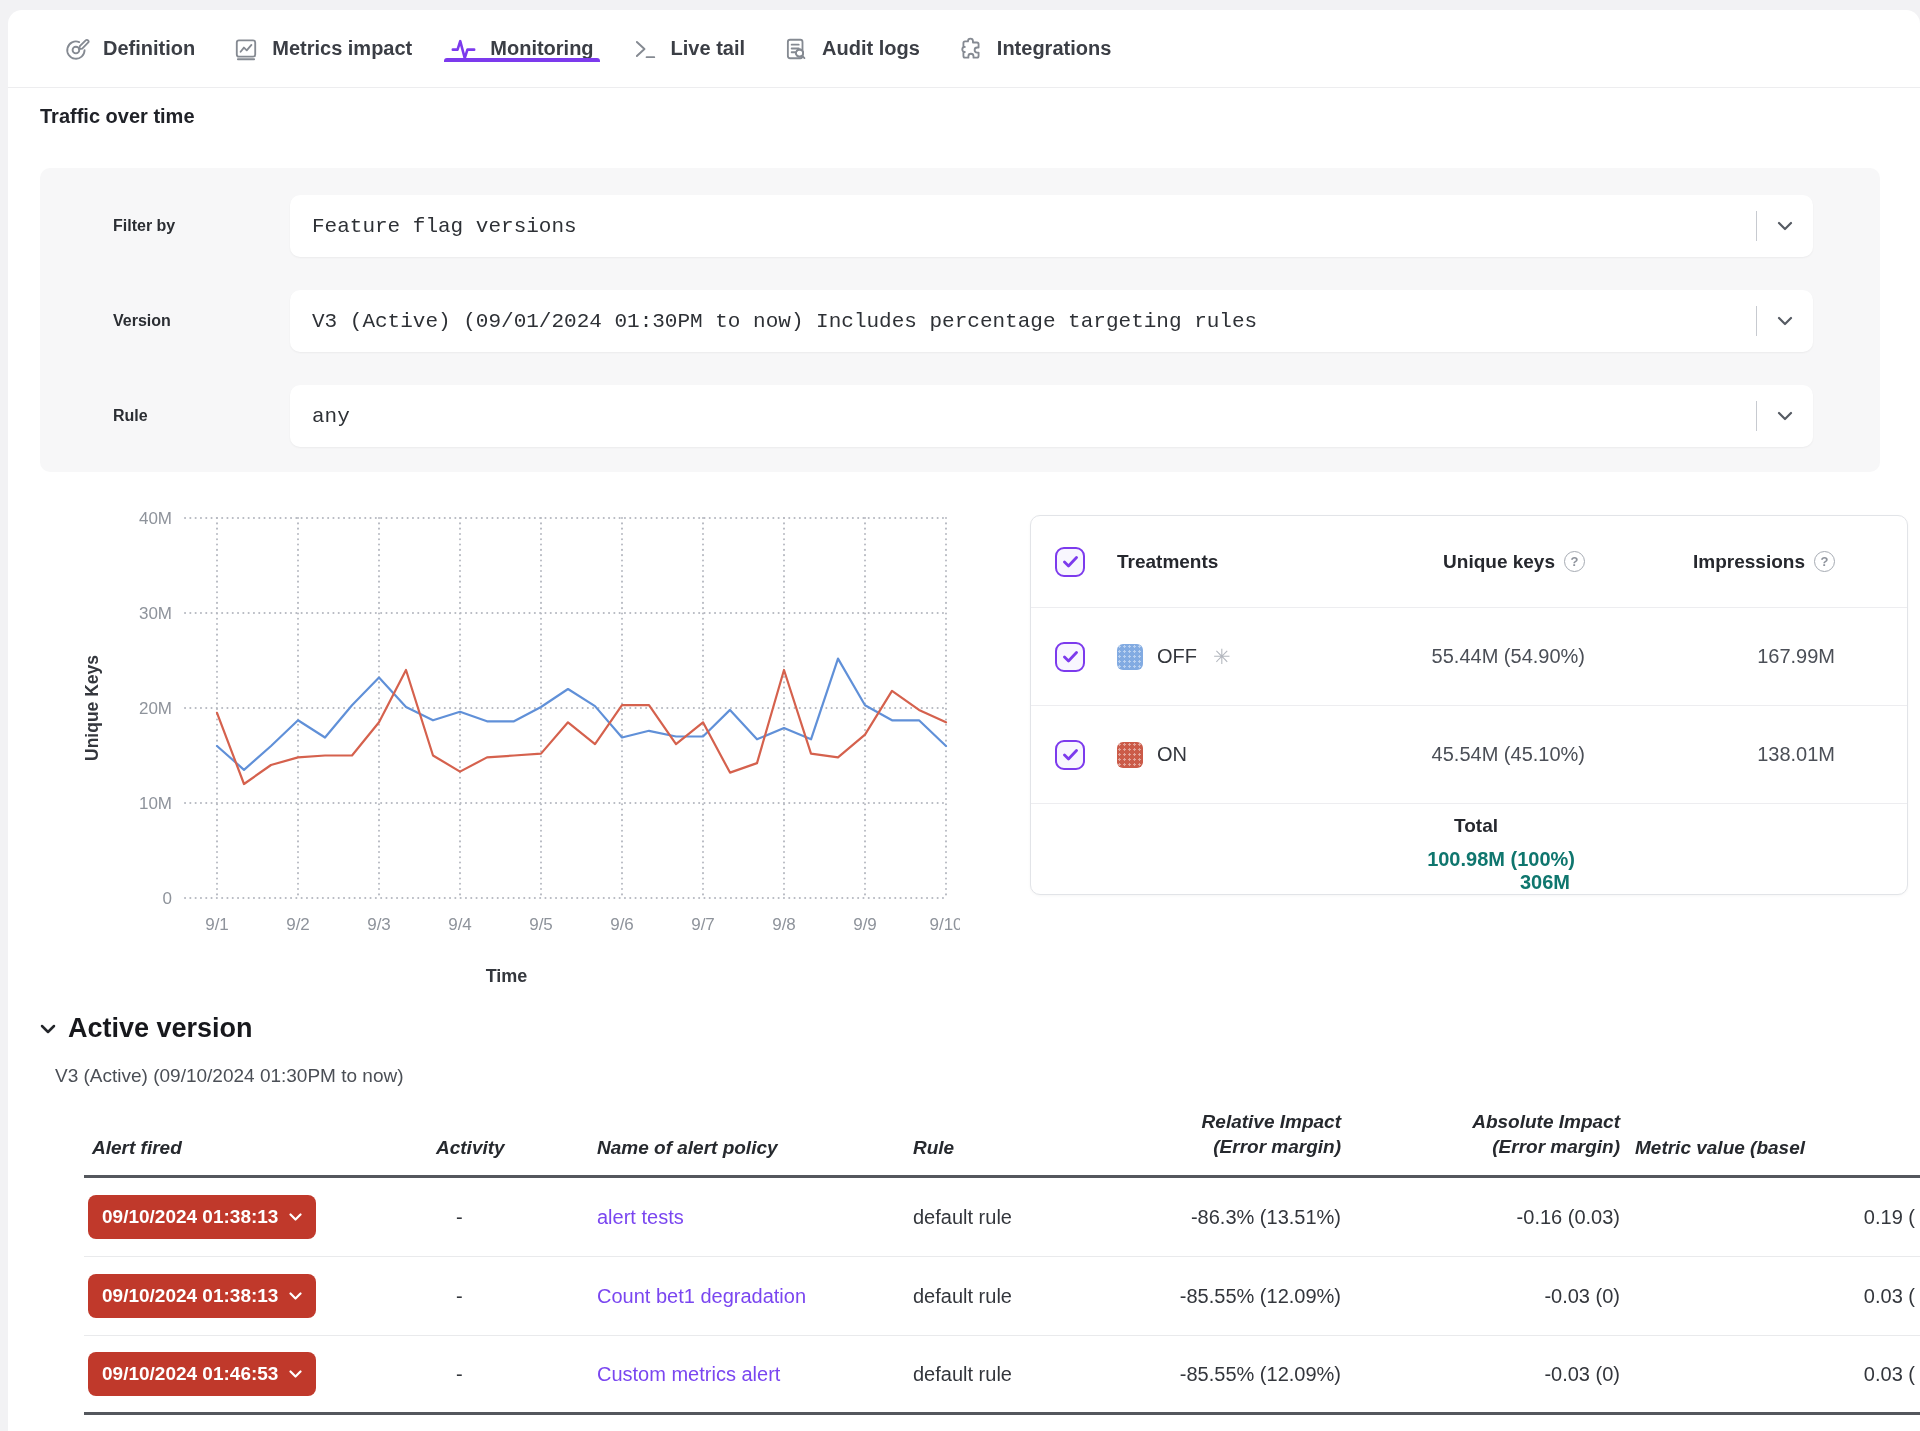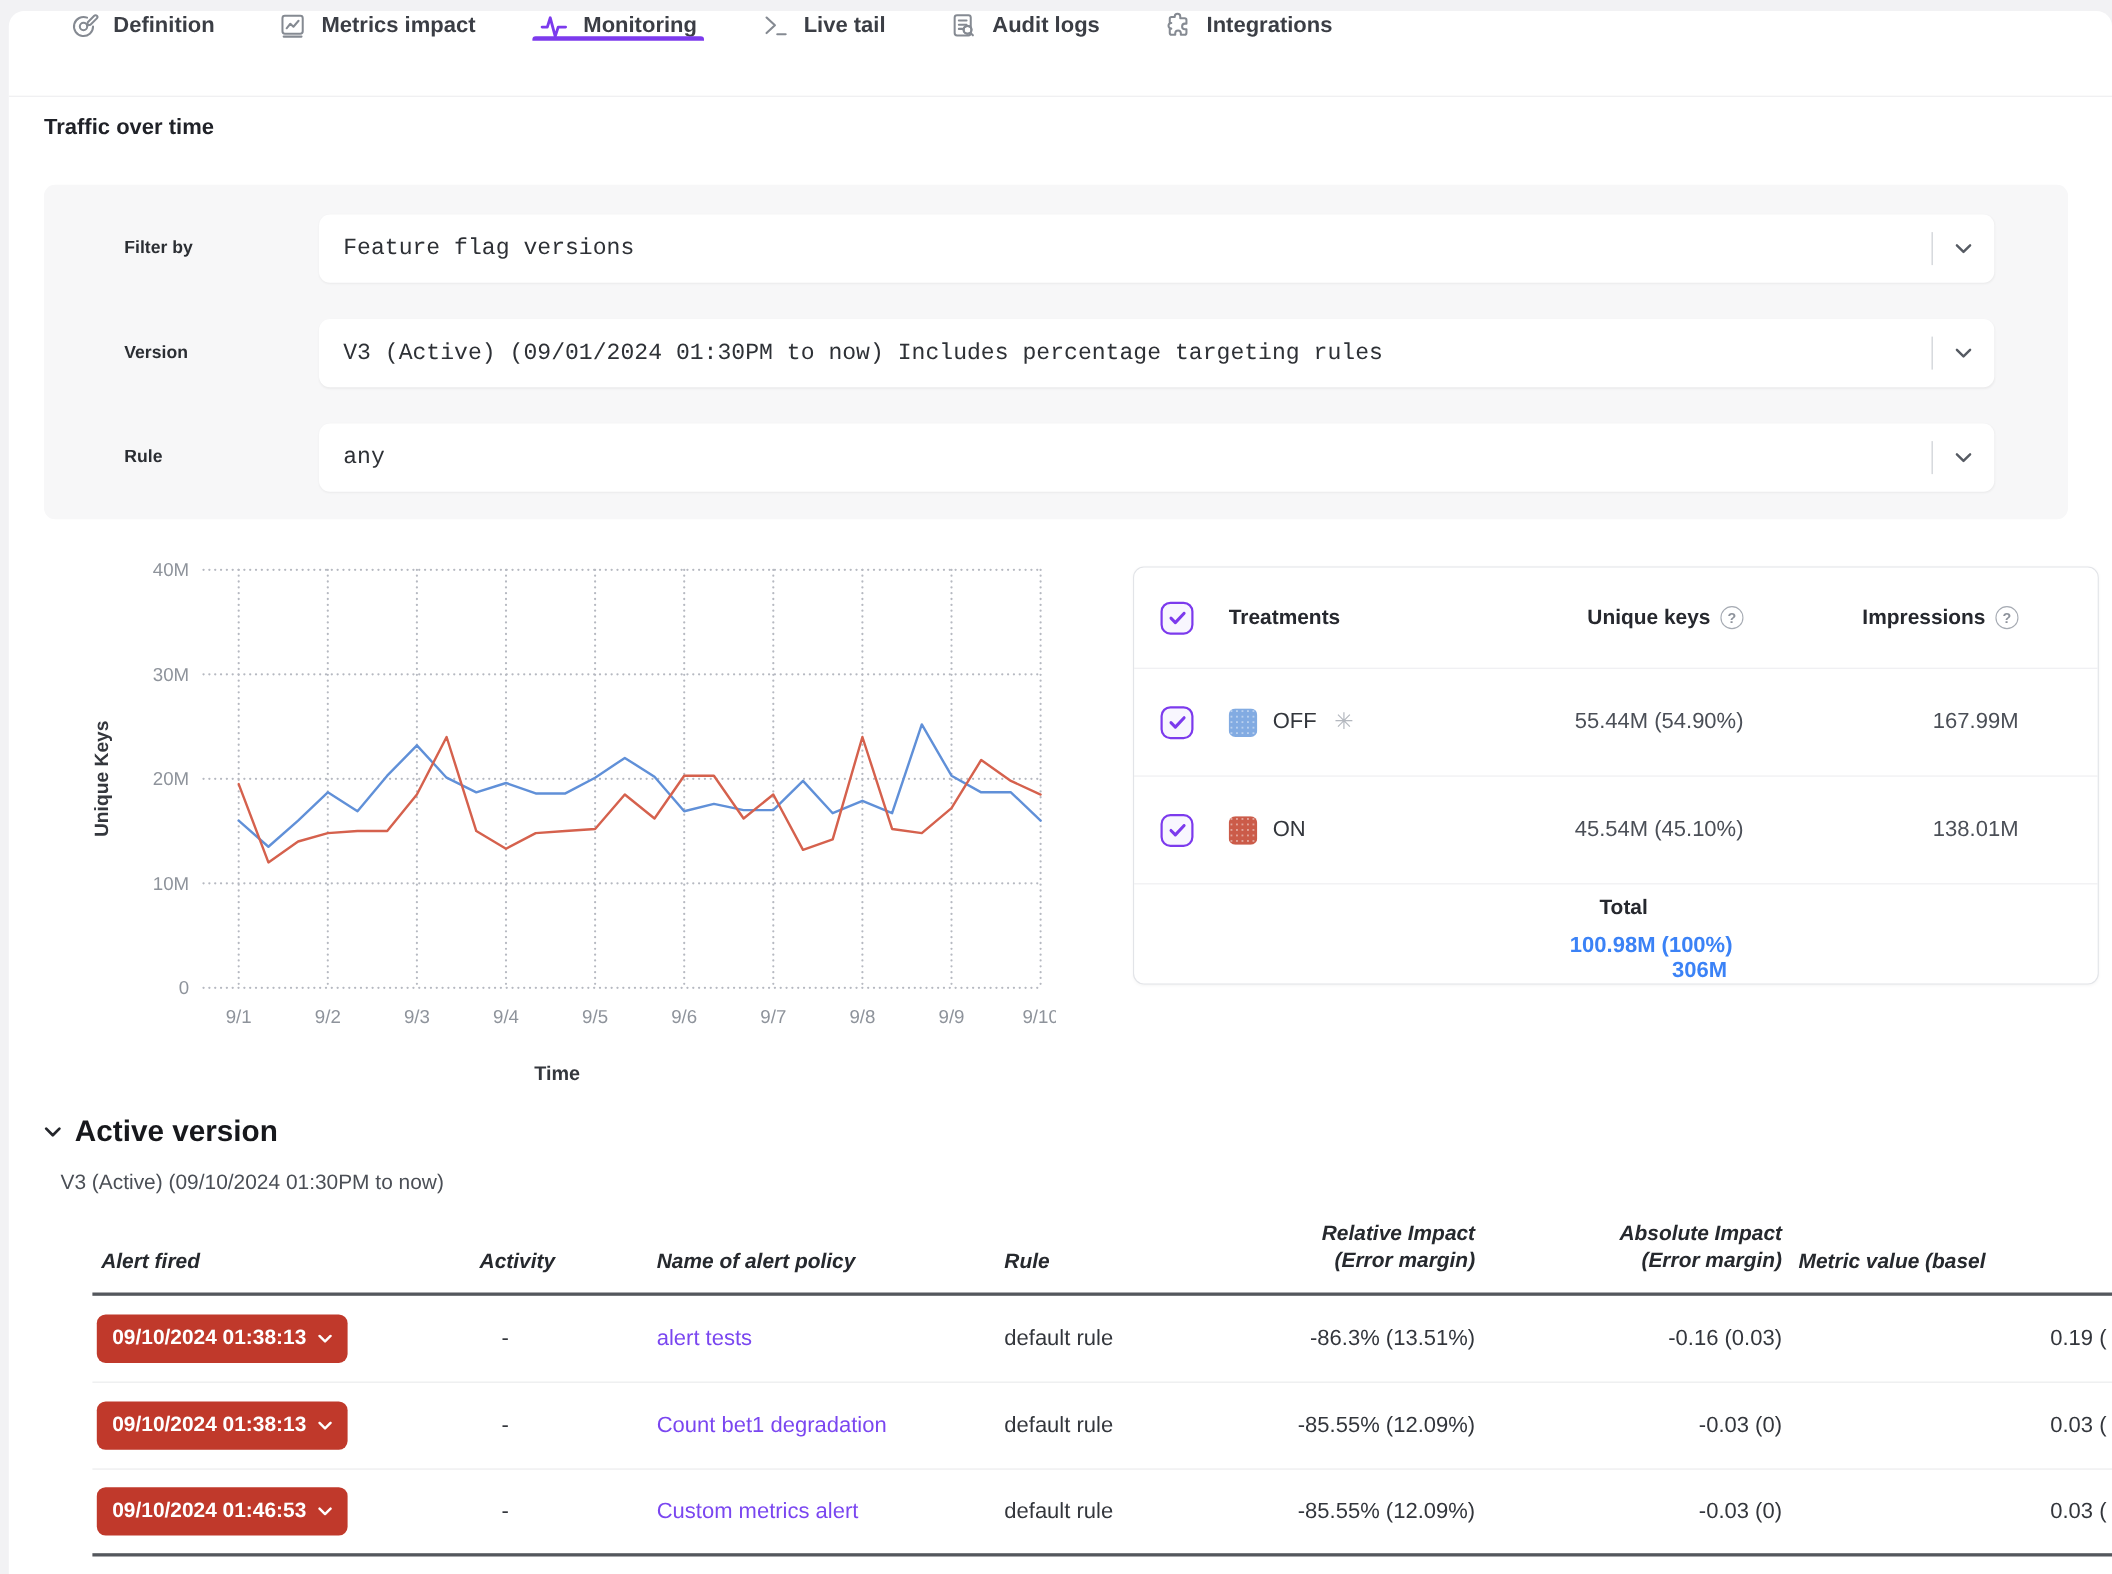--- a/index.html
+++ b/index.html
@@ -12,21 +12,21 @@
     position:relative;
   }
   .card {
     position:absolute; left:8px; top:10px; right:0; bottom:0;
     background:#ffffff;
     border-radius:14px 14px 0 0;
     overflow:hidden;
   }
   
   .tabbar {
-    height:78px; display:flex; align-items:flex-start; gap:58px;
+    height:78px; display:flex; align-items:center; gap:38px;
     padding-left:56px; border-bottom:1px solid #ededef;
   }
   .tab {
     display:flex; align-items:center; gap:13px;
     font-size:20px; font-weight:700; color:#3b3e45;
     position:relative; cursor:pointer; white-space:nowrap;
   }
   .tab .ticon { display:flex; align-items:center; }
   .tab.active::after {
     content:""; position:absolute; left:-6px; right:-6px; bottom:0;
@@ -73,21 +73,21 @@
     background:#f8f6fe; display:flex; align-items:center; justify-content:center; cursor:pointer;
   }
   .t-name { flex:1; display:flex; align-items:center; gap:14px; font-size:20px; color:#33363c; }
   .t-head .t-name { font-size:19px; font-weight:700; color:#26282e; gap:0; }
   .t-uk { width:260px; display:flex; justify-content:flex-end; align-items:center; gap:9px;
           font-size:20px; color:#4b4f57; text-align:right; }
   .t-imp { width:250px; display:flex; justify-content:flex-end; align-items:center; gap:9px;
            font-size:20px; color:#4b4f57; text-align:right; }
   .t-head .t-uk, .t-head .t-imp { font-size:19px; font-weight:700; color:#26282e; }
   .t-total .t-name { font-weight:700; color:#26282e; font-size:19px; padding-left:62px; }
-  .t-total .t-uk, .t-total .t-imp { font-weight:700; color:#3b82f6; }
+  .t-total .t-uk, .t-total .t-imp { font-weight:700; color:#0f766e; }
   .swatch {
     width:26px; height:26px; border-radius:6px; display:inline-block;
     background-image:radial-gradient(rgba(255,255,255,0.45) 1px, transparent 1.3px);
     background-size:5px 5px;
   }
   .marker { font-size:21px; color:#b4b8bf; margin-left:2px; }
   .help {
     width:21px; height:21px; border:1.5px solid #a6abb3; border-radius:50%;
     color:#8d929b; font-size:13px; font-weight:700;
     display:inline-flex; align-items:center; justify-content:center; cursor:pointer;

